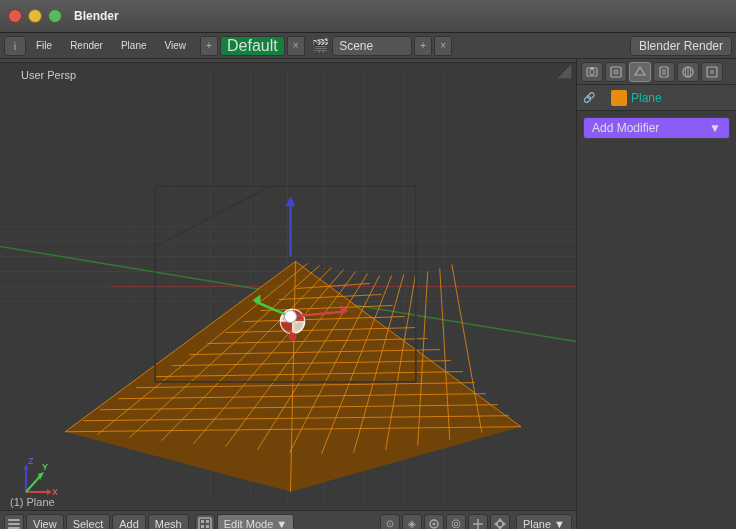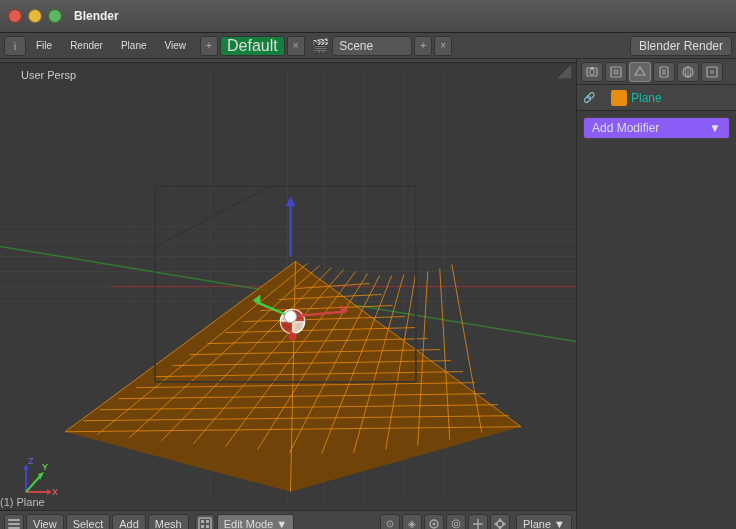--- a/index.html
+++ b/index.html
@@ -294,21 +294,21 @@
       left: 14px;
       width: 50px;
       height: 50px;
       z-index: 10;
     }
 
     
     #plane-label {
       position: absolute;
       bottom: 28px;
-      left: 0;
+      left: 10px;
       font-size: 11px;
       color: #bbb;
       z-index: 10;
     }
   </style>
 </head>
 <body>
 
 <div id="title-bar">
   <span class="window-btn btn-close"></span>

